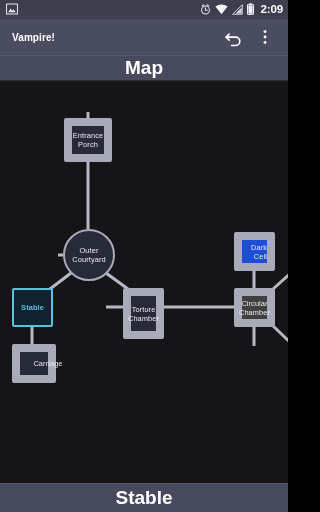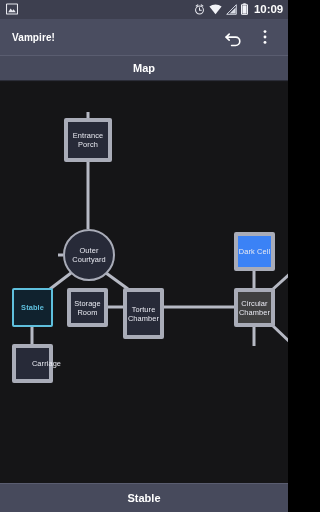--- a/index.html
+++ b/index.html
@@ -95,21 +95,21 @@
     align-items: center;
     justify-content: center;
     border-top: 1px solid #5a5d70;
     border-bottom: 1px solid #2b2d38;
     box-sizing: border-box;
   }
   .bar-header.top { top: 55px; }
   .bar-header.bottom { bottom: 0px; height: 29px; border-bottom: none;}
   .bar-header-label {
     color: #ffffff;
-    font-size: 11px;
+    font-size: 19px;
     font-weight: 700;
   }
 
   
   .map-area {
     position: absolute;
     left: 0;
     top: 82px;
     width: 288px;
     height: 401px;
@@ -133,21 +133,21 @@
     justify-content: center;
     text-align: center;
     color: #e9eaf2;
     font-size: 7.4px;
     line-height: 9px;
     letter-spacing: 0.1px;
     cursor: pointer;
   }
   .node.rect {
     background: #272a38;
-    border: 4px solid #a3a3a3;
+    border: 8px solid #a3a3a3;
     border-radius: 2px;
   }
   .node.circle {
     background: #272a38;
     border: 2px solid #c2410c;
     border-radius: 50%;
   }
   .node.current {
     background: #10222e;
     border: 2px solid #5fc0de;
@@ -190,21 +190,21 @@
           <path d="M9.6 3.6 L9.6 9.6 L3.6 9.6 Z" fill="#d8dbe4"></path>
         </svg>
       </span>
       <span class="sb-icon">
         <svg width="7" height="12" viewBox="0 0 7 12">
           <rect x="2.3" y="0.3" width="2.4" height="1.2" fill="#f2f3f8"></rect>
           <rect x="0.5" y="1.4" width="6" height="10.2" rx="0.6" fill="none" stroke="#f2f3f8" stroke-width="1"></rect>
           <rect x="1.4" y="2.3" width="4.2" height="8.4" fill="#f2f3f8"></rect>
         </svg>
       </span>
-      <span class="sb-clock">10:09</span>
+      <span class="sb-clock">2:09</span>
     </div>
   </div>
 
   <div class="appbar">
     <span class="app-title">Vampire!</span>
     <div class="appbar-actions">
       <div class="icon-btn">
         <svg width="21" height="21" viewBox="0 0 22 22">
           <path d="M6.5 7.5 L3.2 10.6 L6.5 13.7" fill="none" stroke="#ffffff" stroke-width="1.7" stroke-linecap="round" stroke-linejoin="round"></path>
           <path d="M3.4 10.6 H13.2 A4.4 4.4 0 0 1 13.2 19.4 H9.0" fill="none" stroke="#ffffff" stroke-width="1.7" stroke-linecap="round"></path>
@@ -260,33 +260,30 @@
   </div>
 
   <div class="node circle" style="left: 63px; top: 229px; width: 52px; height: 52px; background: rgb(39, 42, 56); border-color: rgb(169, 172, 184);">
     <span class="node-label">Outer<br>Courtyard</span>
   </div>
 
   <div class="node rect current" style="left: 12px; top: 288px; width: 41px; height: 39px; background: rgb(16, 34, 46); border-color: rgb(95, 192, 222); color: rgb(95, 192, 222);">
     <span class="node-label">Stable</span>
   </div>
 
-  <div class="node rect" style="left: 67px; top: 288px; width: 41px; height: 39px; background: rgb(39, 42, 56); border-color: rgb(169, 172, 184);">
-    <span class="node-label">Storage<br>Room</span>
-  </div>
 
   <div class="node rect" style="left: 123px; top: 288px; width: 41px; height: 51px; background: rgb(39, 42, 56); border-color: rgb(169, 172, 184);">
     <span class="node-label">Torture<br>Chamber</span>
   </div>
 
   <div class="node rect" style="left: 12px; top: 344px; width: 41px; height: 39px; background: rgb(39, 42, 56); border-color: rgb(169, 172, 184); padding-left: 28px;">
     <span class="node-label">Carriage</span>
   </div>
 
-  <div class="node rect" style="left: 234px; top: 232px; width: 41px; height: 39px; background: #3b82f6; border-color: rgb(169, 172, 184);">
+  <div class="node rect" style="left: 234px; top: 232px; width: 41px; height: 39px; background: #1d4ed8; border-color: rgb(169, 172, 184); text-align: right;">
     <span class="node-label">Dark Cell</span>
   </div>
 
   <div class="node rect" style="left: 234px; top: 288px; width: 41px; height: 39px; background: #404040; border-color: rgb(169, 172, 184);">
     <span class="node-label">Circular<br>Chamber</span>
   </div>
 
 
   <div class="bar-header bottom">
     <span class="bar-header-label">Stable</span>

